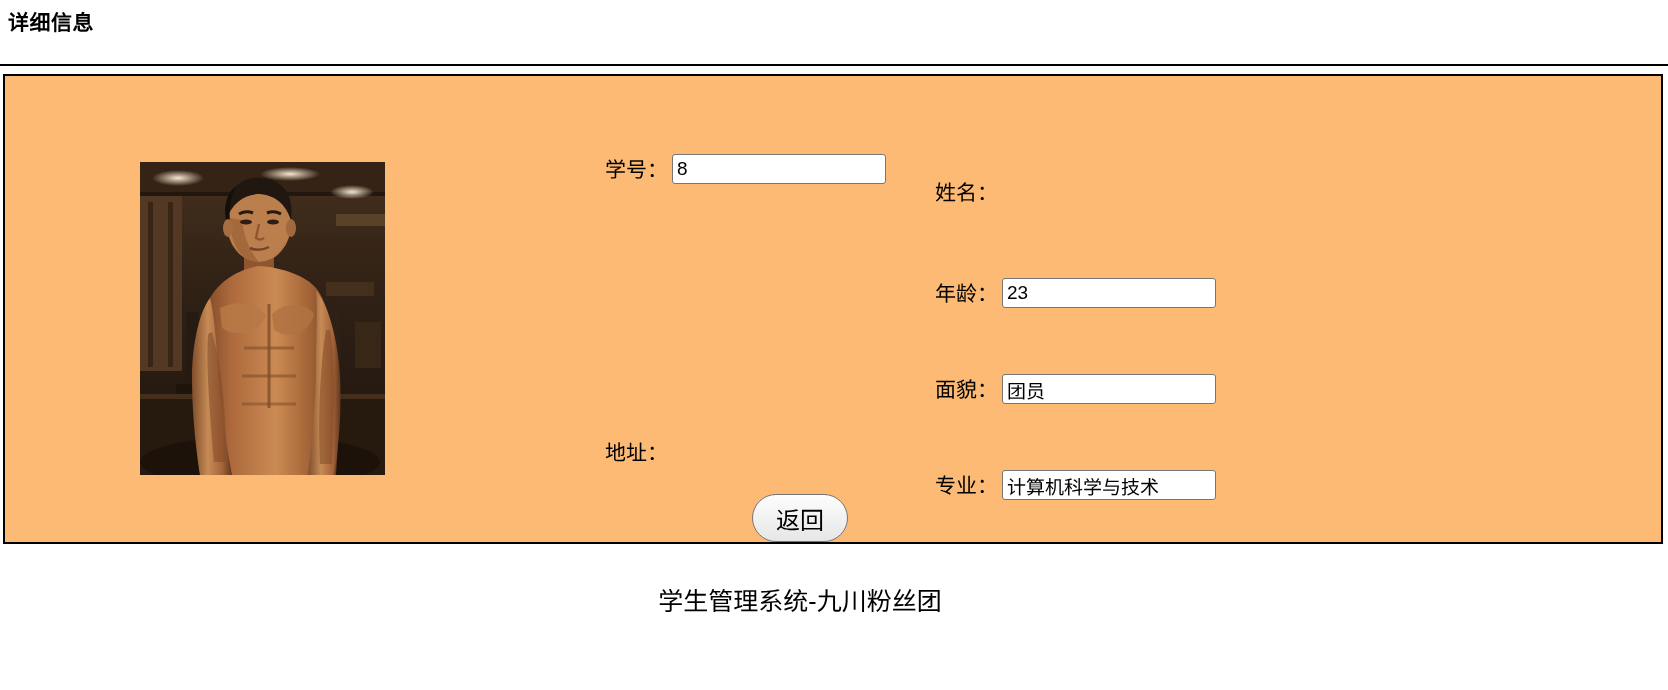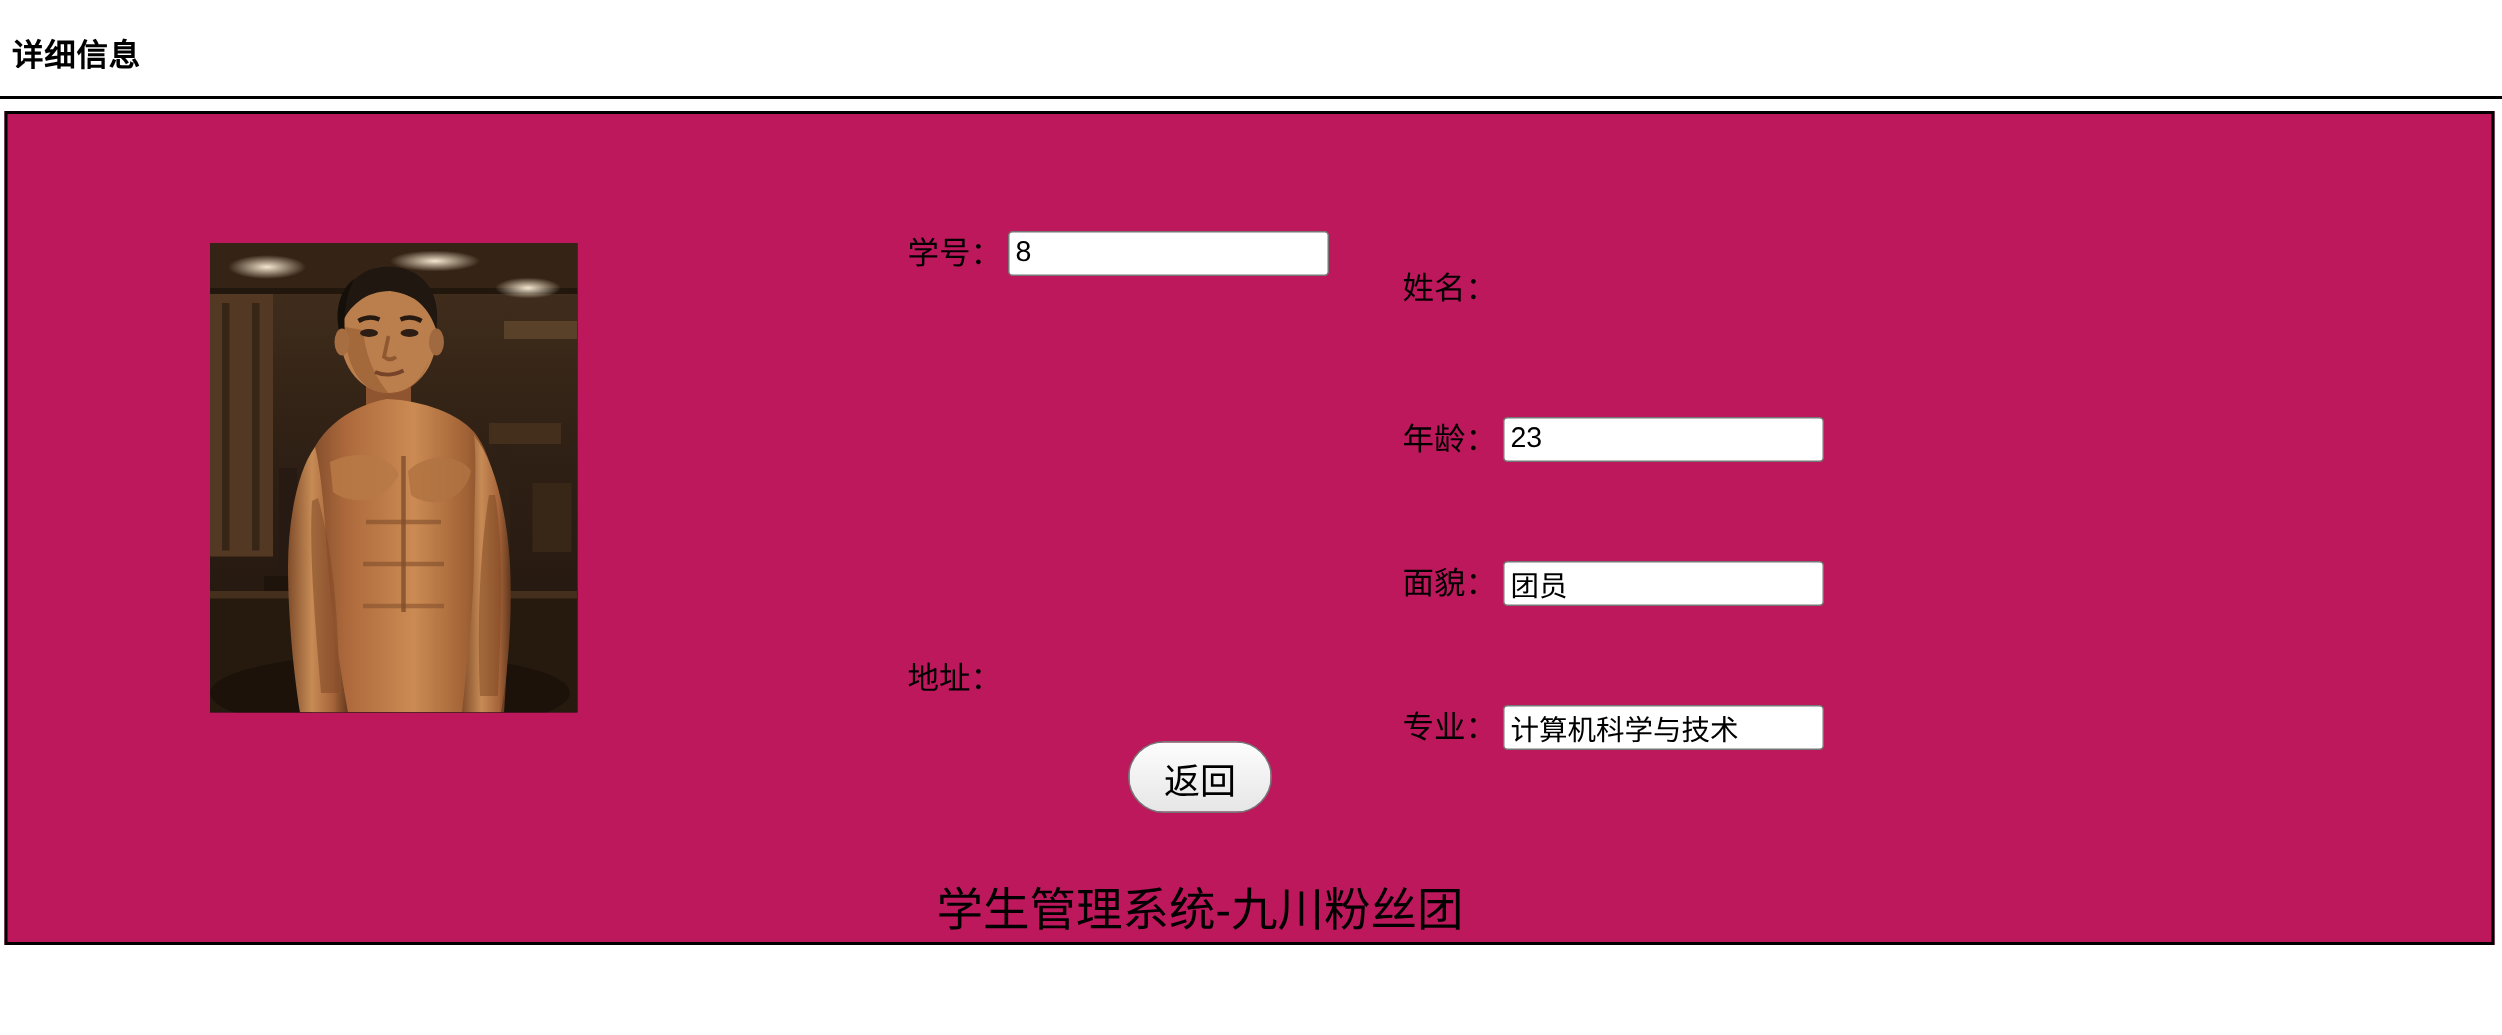--- a/index.html
+++ b/index.html
@@ -28,36 +28,36 @@
     left: 0;
     top: 0;
     width: 1668px;
     height: 66px;
     border-bottom: 2px solid #000000;
     box-sizing: border-box;
   }
   .header-title {
     position: absolute;
     left: 8px;
-    top: 20px;
+    top: 6px;
     font-size: 21px;
     font-weight: bold;
     letter-spacing: 0.5px;
   }
 
   
   .panel {
     position: absolute;
     left: 3px;
     top: 74px;
     width: 1660px;
-    height: 556px;
+    height: 470px;
     border: 2px solid #000000;
     box-sizing: border-box;
-    background: #be185d;
+    background: #fdba74;
   }
 
   
   .photo-frame {
     position: absolute;
     left: 135px;
     top: 86px;
     width: 245px;
     height: 313px;
     overflow: hidden;
@@ -126,21 +126,21 @@
     cursor: pointer;
   }
 
   
   .footer-text {
     position: absolute;
     left: 0;
     top: 505px;
     width: 1660px;
     text-align: center;
-    font-size: 31px;
+    font-size: 25px;
     color: #000000;
   }
   .footer-inner {
     display: inline-block;
     transform: translateX(-35px);
   }
 </style>
 </head>
 <body>
 

